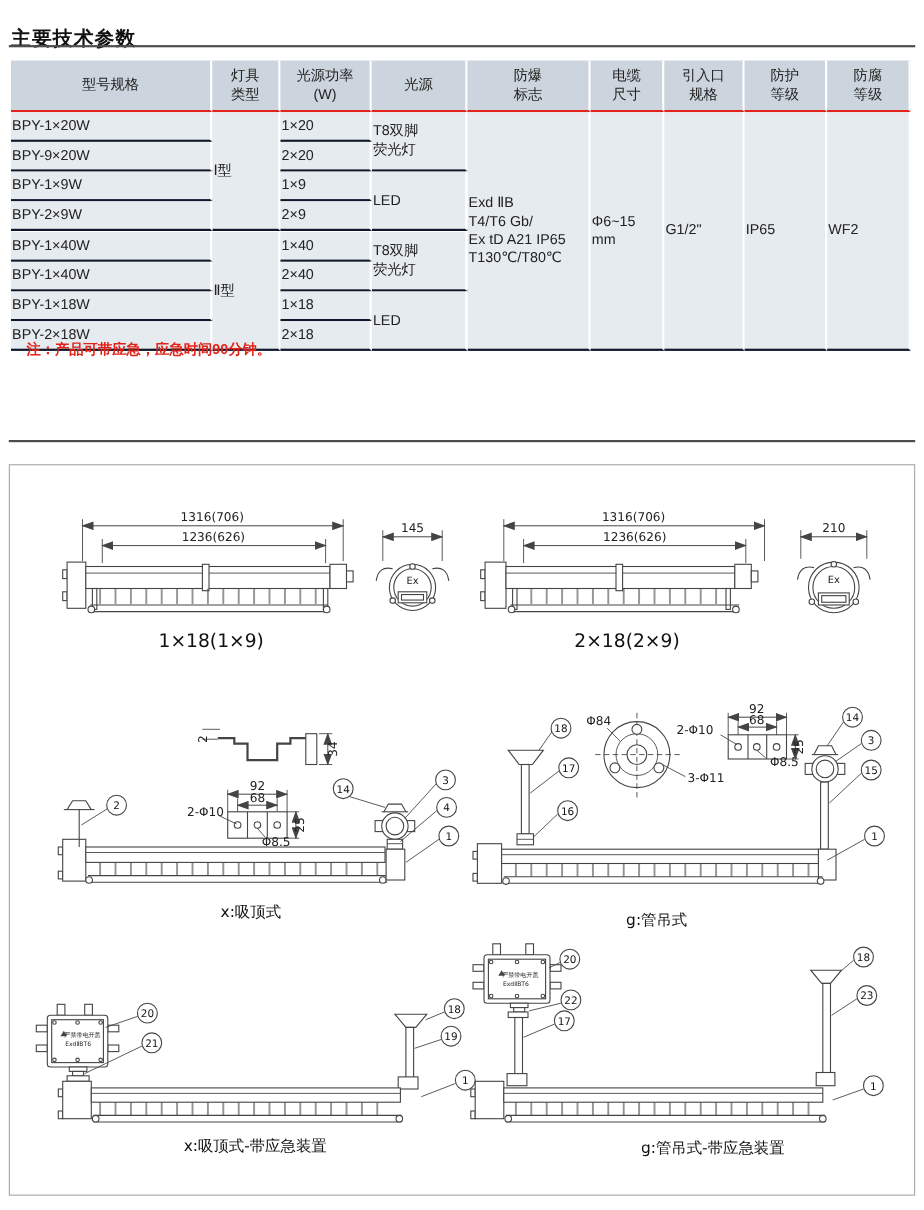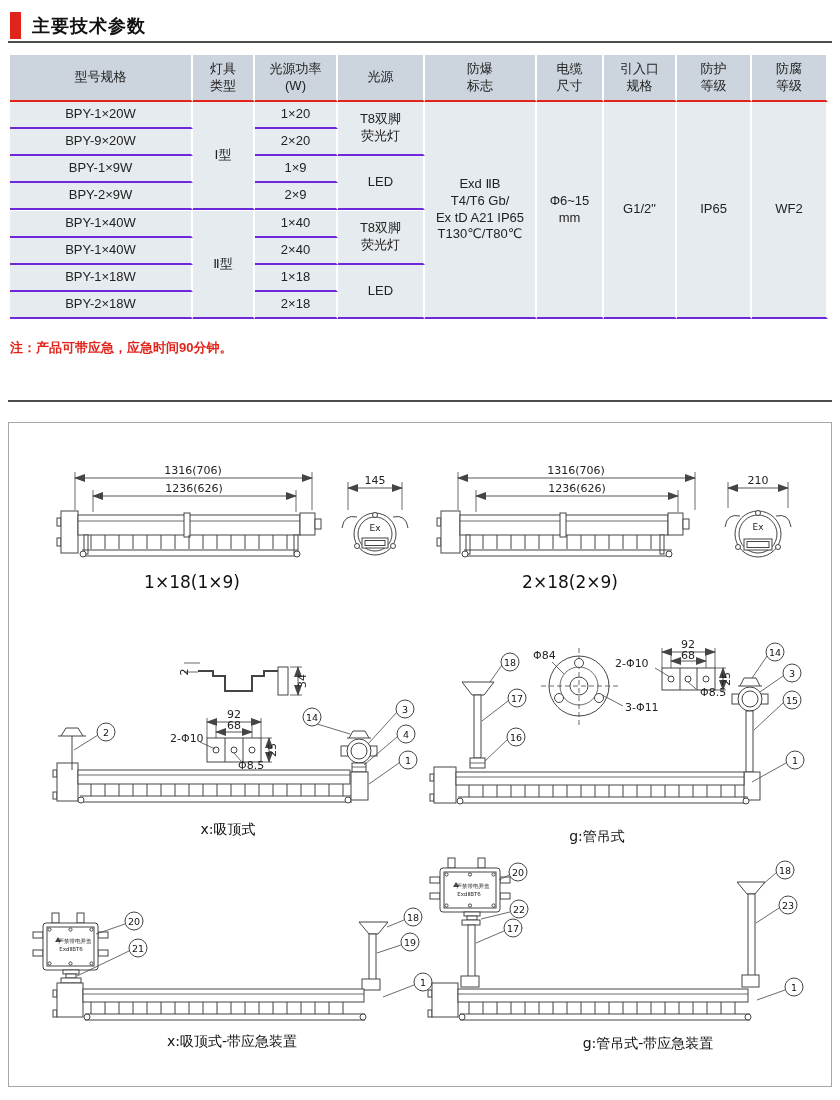--- a/index.html
+++ b/index.html
@@ -1,31 +1,31 @@
 <!DOCTYPE html>
 <html><head>
 <meta charset="utf-8">
 <style>
   html,body{margin:0;padding:0;background:#fff;}
   .page{position:relative;width:840px;height:1100px;background:#fff;overflow:hidden;
         font-family:"Liberation Sans","DejaVu Sans",sans-serif;color:#1a1a1a;}
-  .sec{position:absolute;left:10px;display:flex;align-items:center;gap:11px;height:27px;}
+  .sec{position:absolute;left:10px;display:flex;align-items:center;gap:11px;height:27px;flex-direction:column;}
   .accent{width:11px;height:27px;background:#e2231a;}
   .sec-title{font-size:18px;font-weight:bold;color:#111;letter-spacing:1px;}
   .rule{position:absolute;left:8px;width:824px;height:2px;background:#4d4d4d;}
   table.spec{position:absolute;left:10px;top:55px;width:818px;border-collapse:separate;border-spacing:0;
              table-layout:fixed;}
   table.spec th{background:#ccd5dd;font-weight:normal;font-size:13px;color:#222;height:43px;
                 border-right:2px solid #fff;border-bottom:2px solid #e2231a;
                 white-space:pre-line;text-align:center;vertical-align:middle;line-height:1.25;}
   table.spec td{background:#e6ebef;font-size:13px;color:#222;height:23px;
-                border-right:2px solid #fff;border-bottom:2px solid #6d28d9;
-                white-space:pre-line;text-align:center;vertical-align:middle;line-height:1.3;}
+                border-right:2px solid #fff;border-bottom:2px solid #0f172a;
+                white-space:pre-line;text-align:left;vertical-align:middle;line-height:1.3;}
   table.spec tr.grp td{border-top:1px solid #fff;}
-  .note{position:absolute;left:10px;top:309px;color:#e2231a;font-size:13px;font-weight:bold;margin-top:30px;}
+  .note{position:absolute;left:24px;top:309px;color:#e2231a;font-size:13px;font-weight:bold;}
   svg.draw{position:absolute;left:0;top:420px;}
   svg.draw text{font-family:"DejaVu Sans","Liberation Sans",sans-serif;}
   .ln{stroke:#444;fill:none;stroke-width:1;}
   .lnf{stroke:#444;fill:#fff;stroke-width:1;}
   .thin{stroke-width:0.8;}
   .thick{stroke-width:2;}
   .dash{stroke-dasharray:5 3;stroke-width:0.8;}
   .dim{stroke:#444;stroke-width:0.9;fill:none;}
   .dimtxt{font-size:11px;fill:#222;text-anchor:middle;}
   .lbl{font-size:11px;fill:#222;}

